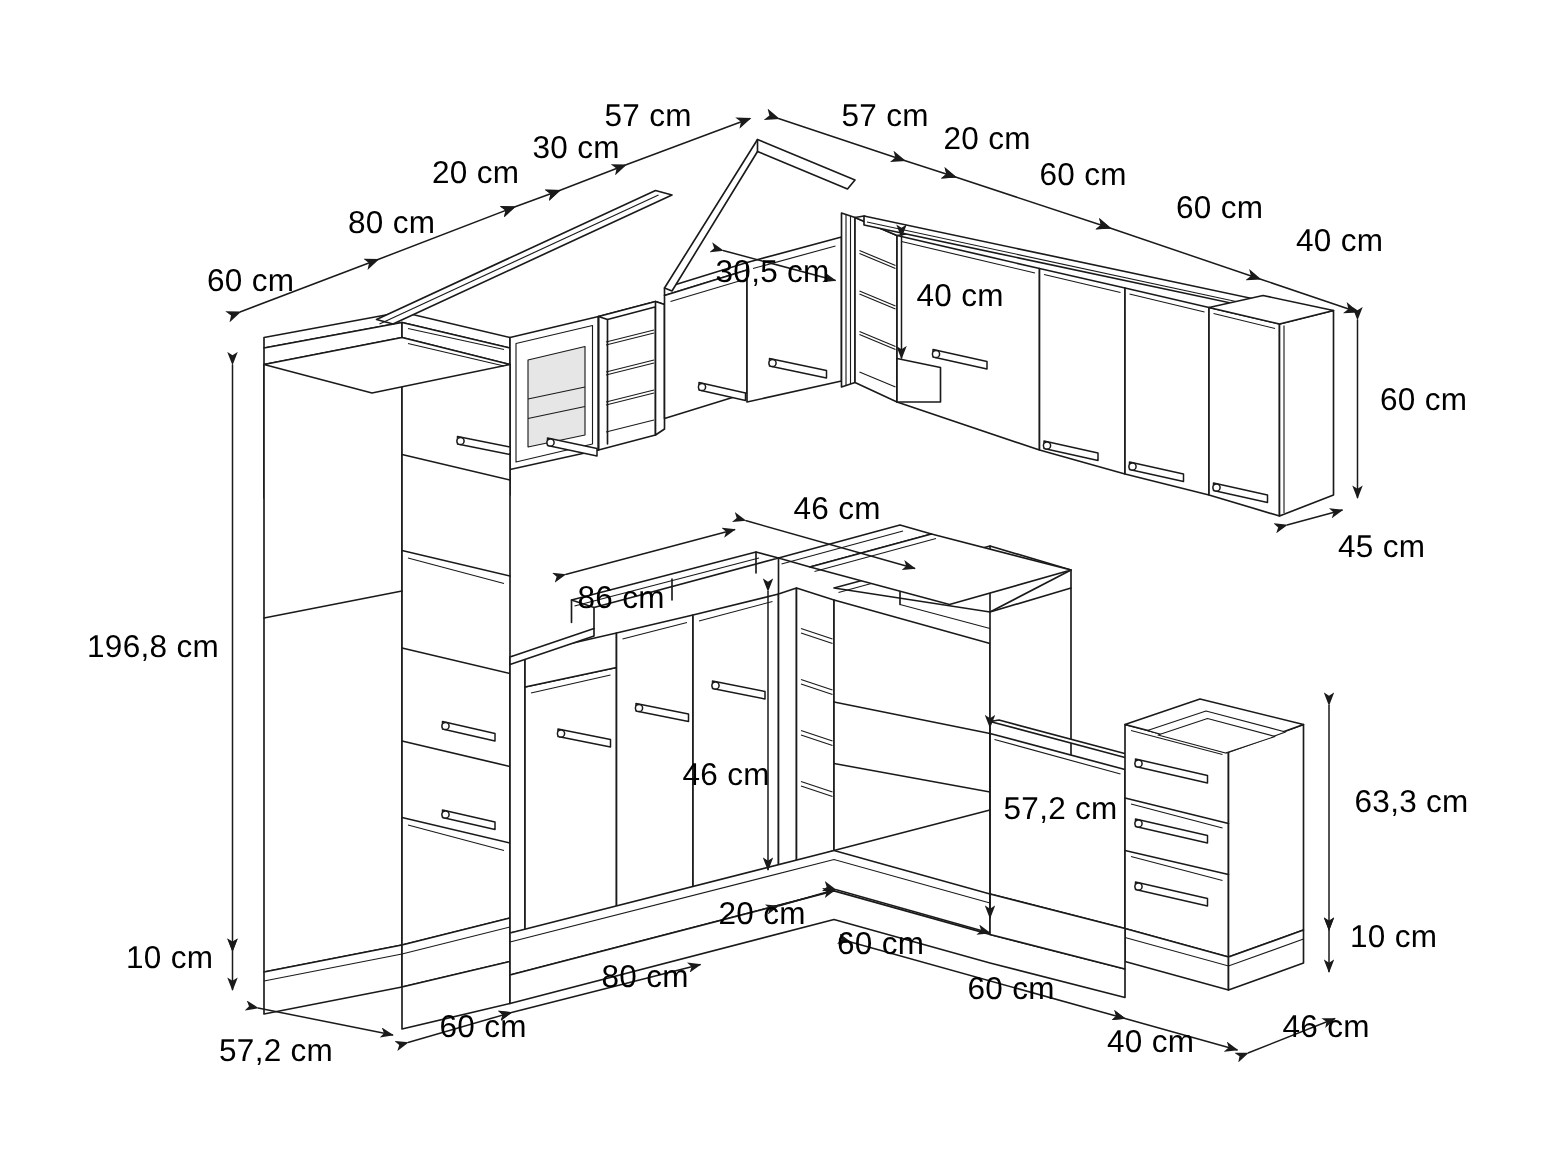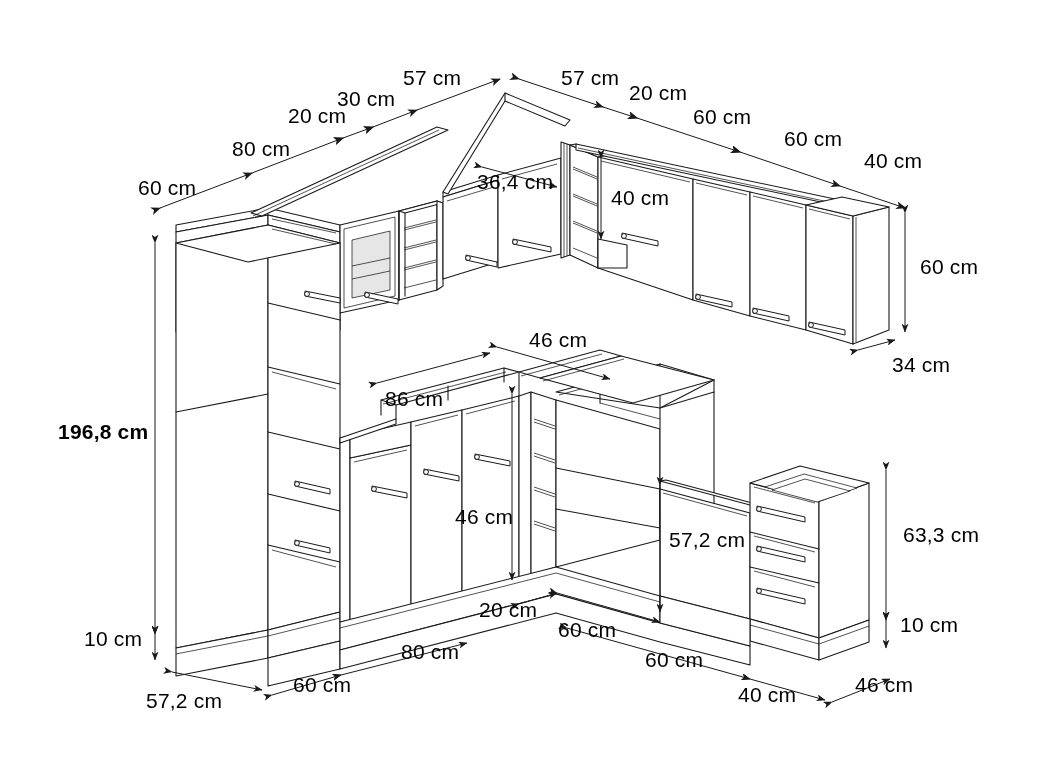--- a/index.html
+++ b/index.html
@@ -337,35 +337,35 @@
       <path class="dimln" marker-start="url(#ahs)" marker-end="url(#ahs)" d="M886,470 L886,620"></path>
 
       <path class="dimln" marker-start="url(#ahs)" marker-end="url(#ahs)" d="M886,620 L886,648"></path>
 
     </g>
   </svg>
 
   <div class="dim-label" style="left:138px;  top:176px;">60 cm</div>
   <div class="dim-label" style="left:232px;  top:137px;">80 cm</div>
   <div class="dim-label" style="left:288px;  top:104px;">20 cm</div>
-  <div class="dim-label" style="left:337px;  top:87px;text-align:right;">30 cm</div>
+  <div class="dim-label" style="left:355px;  top:87px;text-align:right;">30 cm</div>
   <div class="dim-label" style="left:403px;  top:66px;">57 cm</div>
 
   <div class="dim-label" style="left:561px;  top:66px;">57 cm</div>
   <div class="dim-label" style="left:629px;  top:81px;">20 cm</div>
   <div class="dim-label" style="left:693px;  top:105px;">60 cm</div>
   <div class="dim-label" style="left:784px;  top:127px;">60 cm</div>
   <div class="dim-label" style="left:864px;  top:149px;">40 cm</div>
 
-  <div class="dim-label" style="left:477px;  top:170px;">36,4 cm</div>
+  <div class="dim-label" style="left:477px;  top:170px;">30,5 cm</div>
   <div class="dim-label" style="left:611px;  top:186px;">40 cm</div>
   <div class="dim-label" style="left:920px;  top:255px;">60 cm</div>
-  <div class="dim-label" style="left:892px;  top:353px;">34 cm</div>
-
-  <div class="dim-label" style="left:58px;   top:420px;font-weight:bold;">196,8 cm</div>
+  <div class="dim-label" style="left:892px;  top:353px;">45 cm</div>
+
+  <div class="dim-label" style="left:58px;   top:420px;">196,8 cm</div>
   <div class="dim-label" style="left:84px;   top:627px;">10 cm</div>
   <div class="dim-label" style="left:146px;  top:689px;">57,2 cm</div>
   <div class="dim-label" style="left:293px;  top:673px;">60 cm</div>
   <div class="dim-label" style="left:401px;  top:640px;">80 cm</div>
 
   <div class="dim-label" style="left:385px;  top:344px;margin-top:43px;">86 cm</div>
   <div class="dim-label" style="left:529px;  top:328px;">46 cm</div>
   <div class="dim-label" style="left:455px;  top:505px;">46 cm</div>
   <div class="dim-label" style="left:669px;  top:528px;">57,2 cm</div>
 

